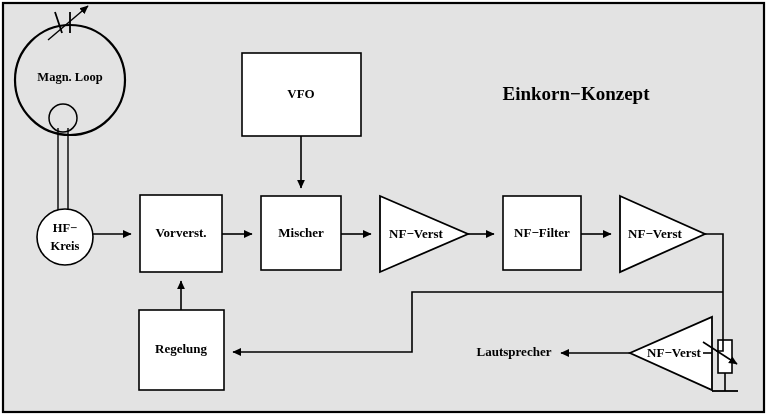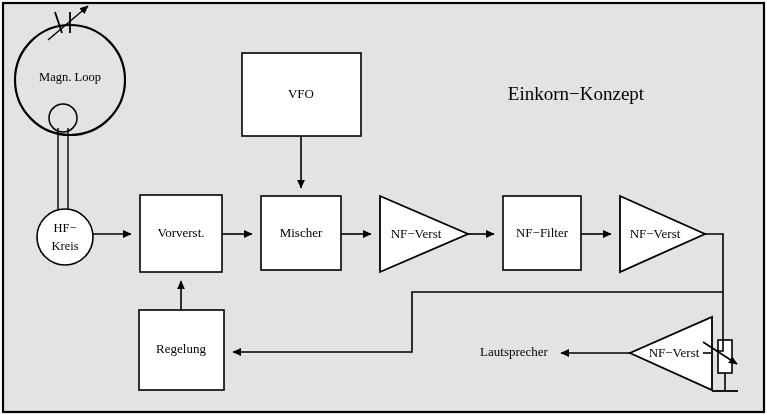--- a/index.html
+++ b/index.html
@@ -3,21 +3,21 @@
 <meta charset="utf-8">
 <title>Einkorn-Konzept Blockdiagramm</title>
 <style>
   html,body{margin:0;padding:0;background:#ffffff;}
   body{
     width:767px;height:415px;overflow:hidden;
     font-family:"Liberation Serif","DejaVu Serif",serif;
   }
   #diagram-frame{
     position:relative;width:767px;height:415px;
-    background:#ffffff;box-sizing:border-box;
+    background:#ffffff;box-sizing:border-box;font-weight:bold;
   }
   svg#schematic{display:block;width:767px;height:415px;}
   .blk-label{
     font-family:"Liberation Serif","DejaVu Serif",serif;
     font-size:13px;fill:#000000;
     text-anchor:middle;dominant-baseline:middle;
   }
   .title-label{
     font-family:"Liberation Serif","DejaVu Serif",serif;
     font-size:19px;fill:#000000;

